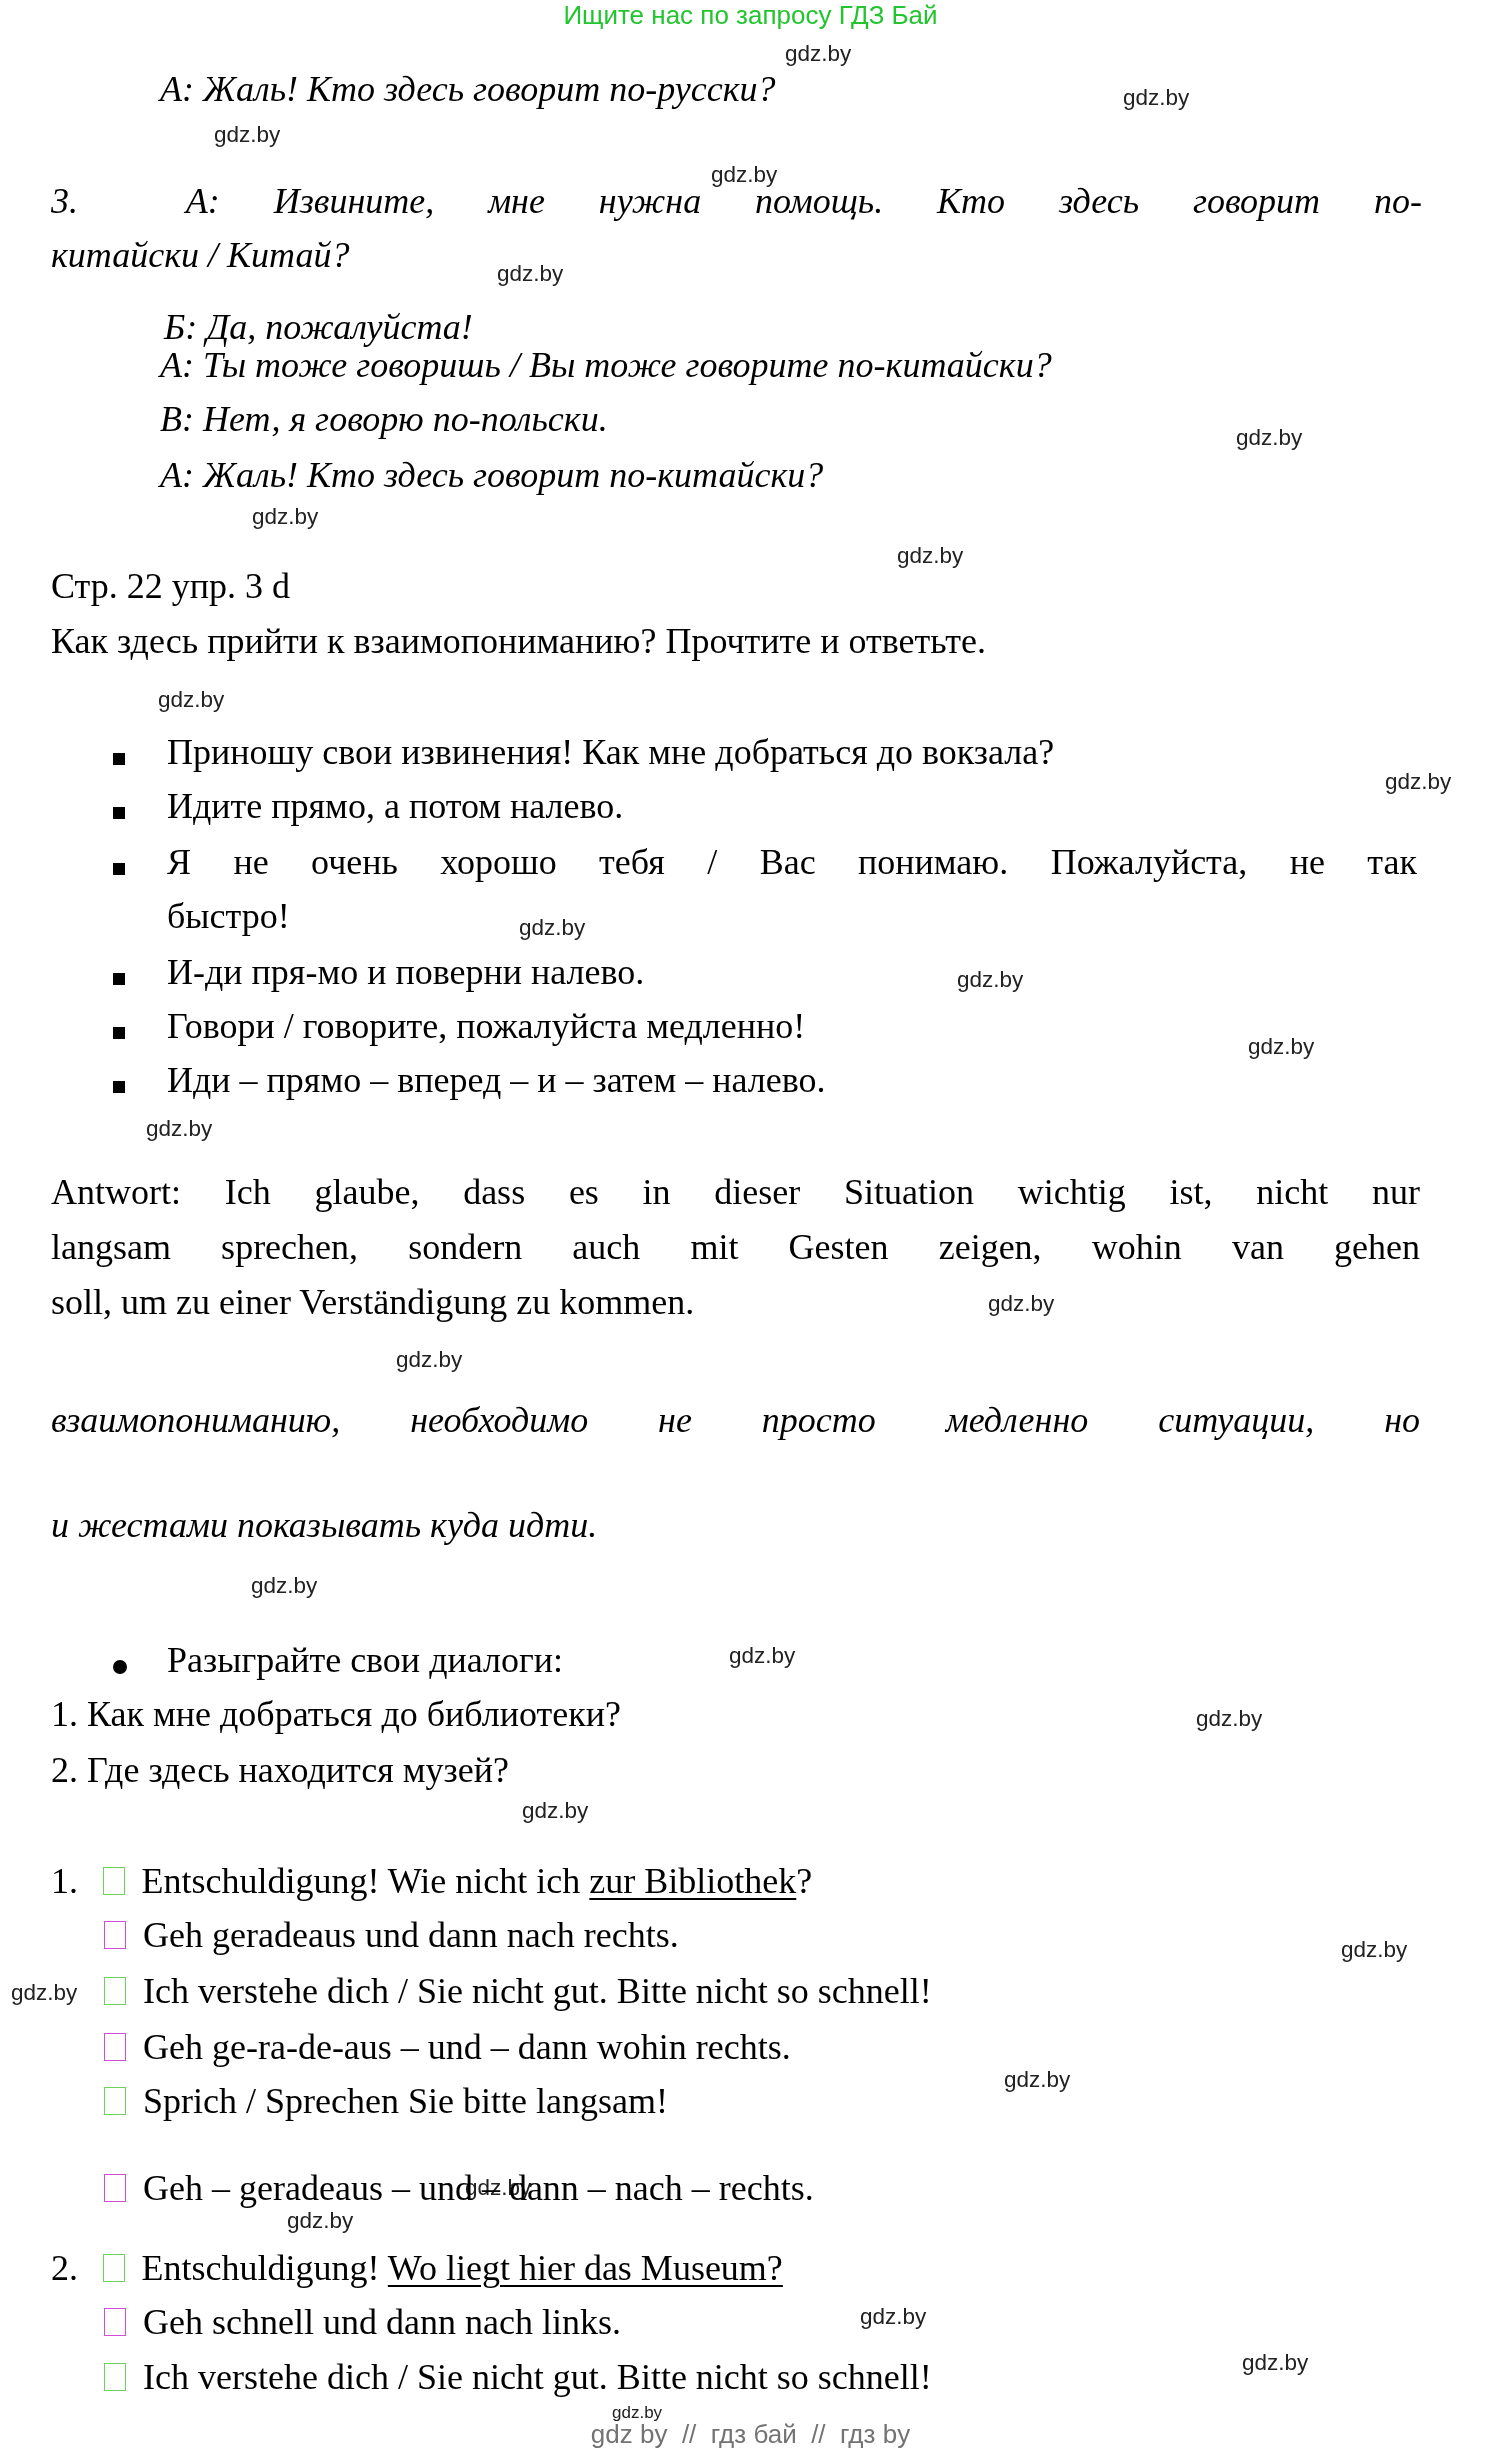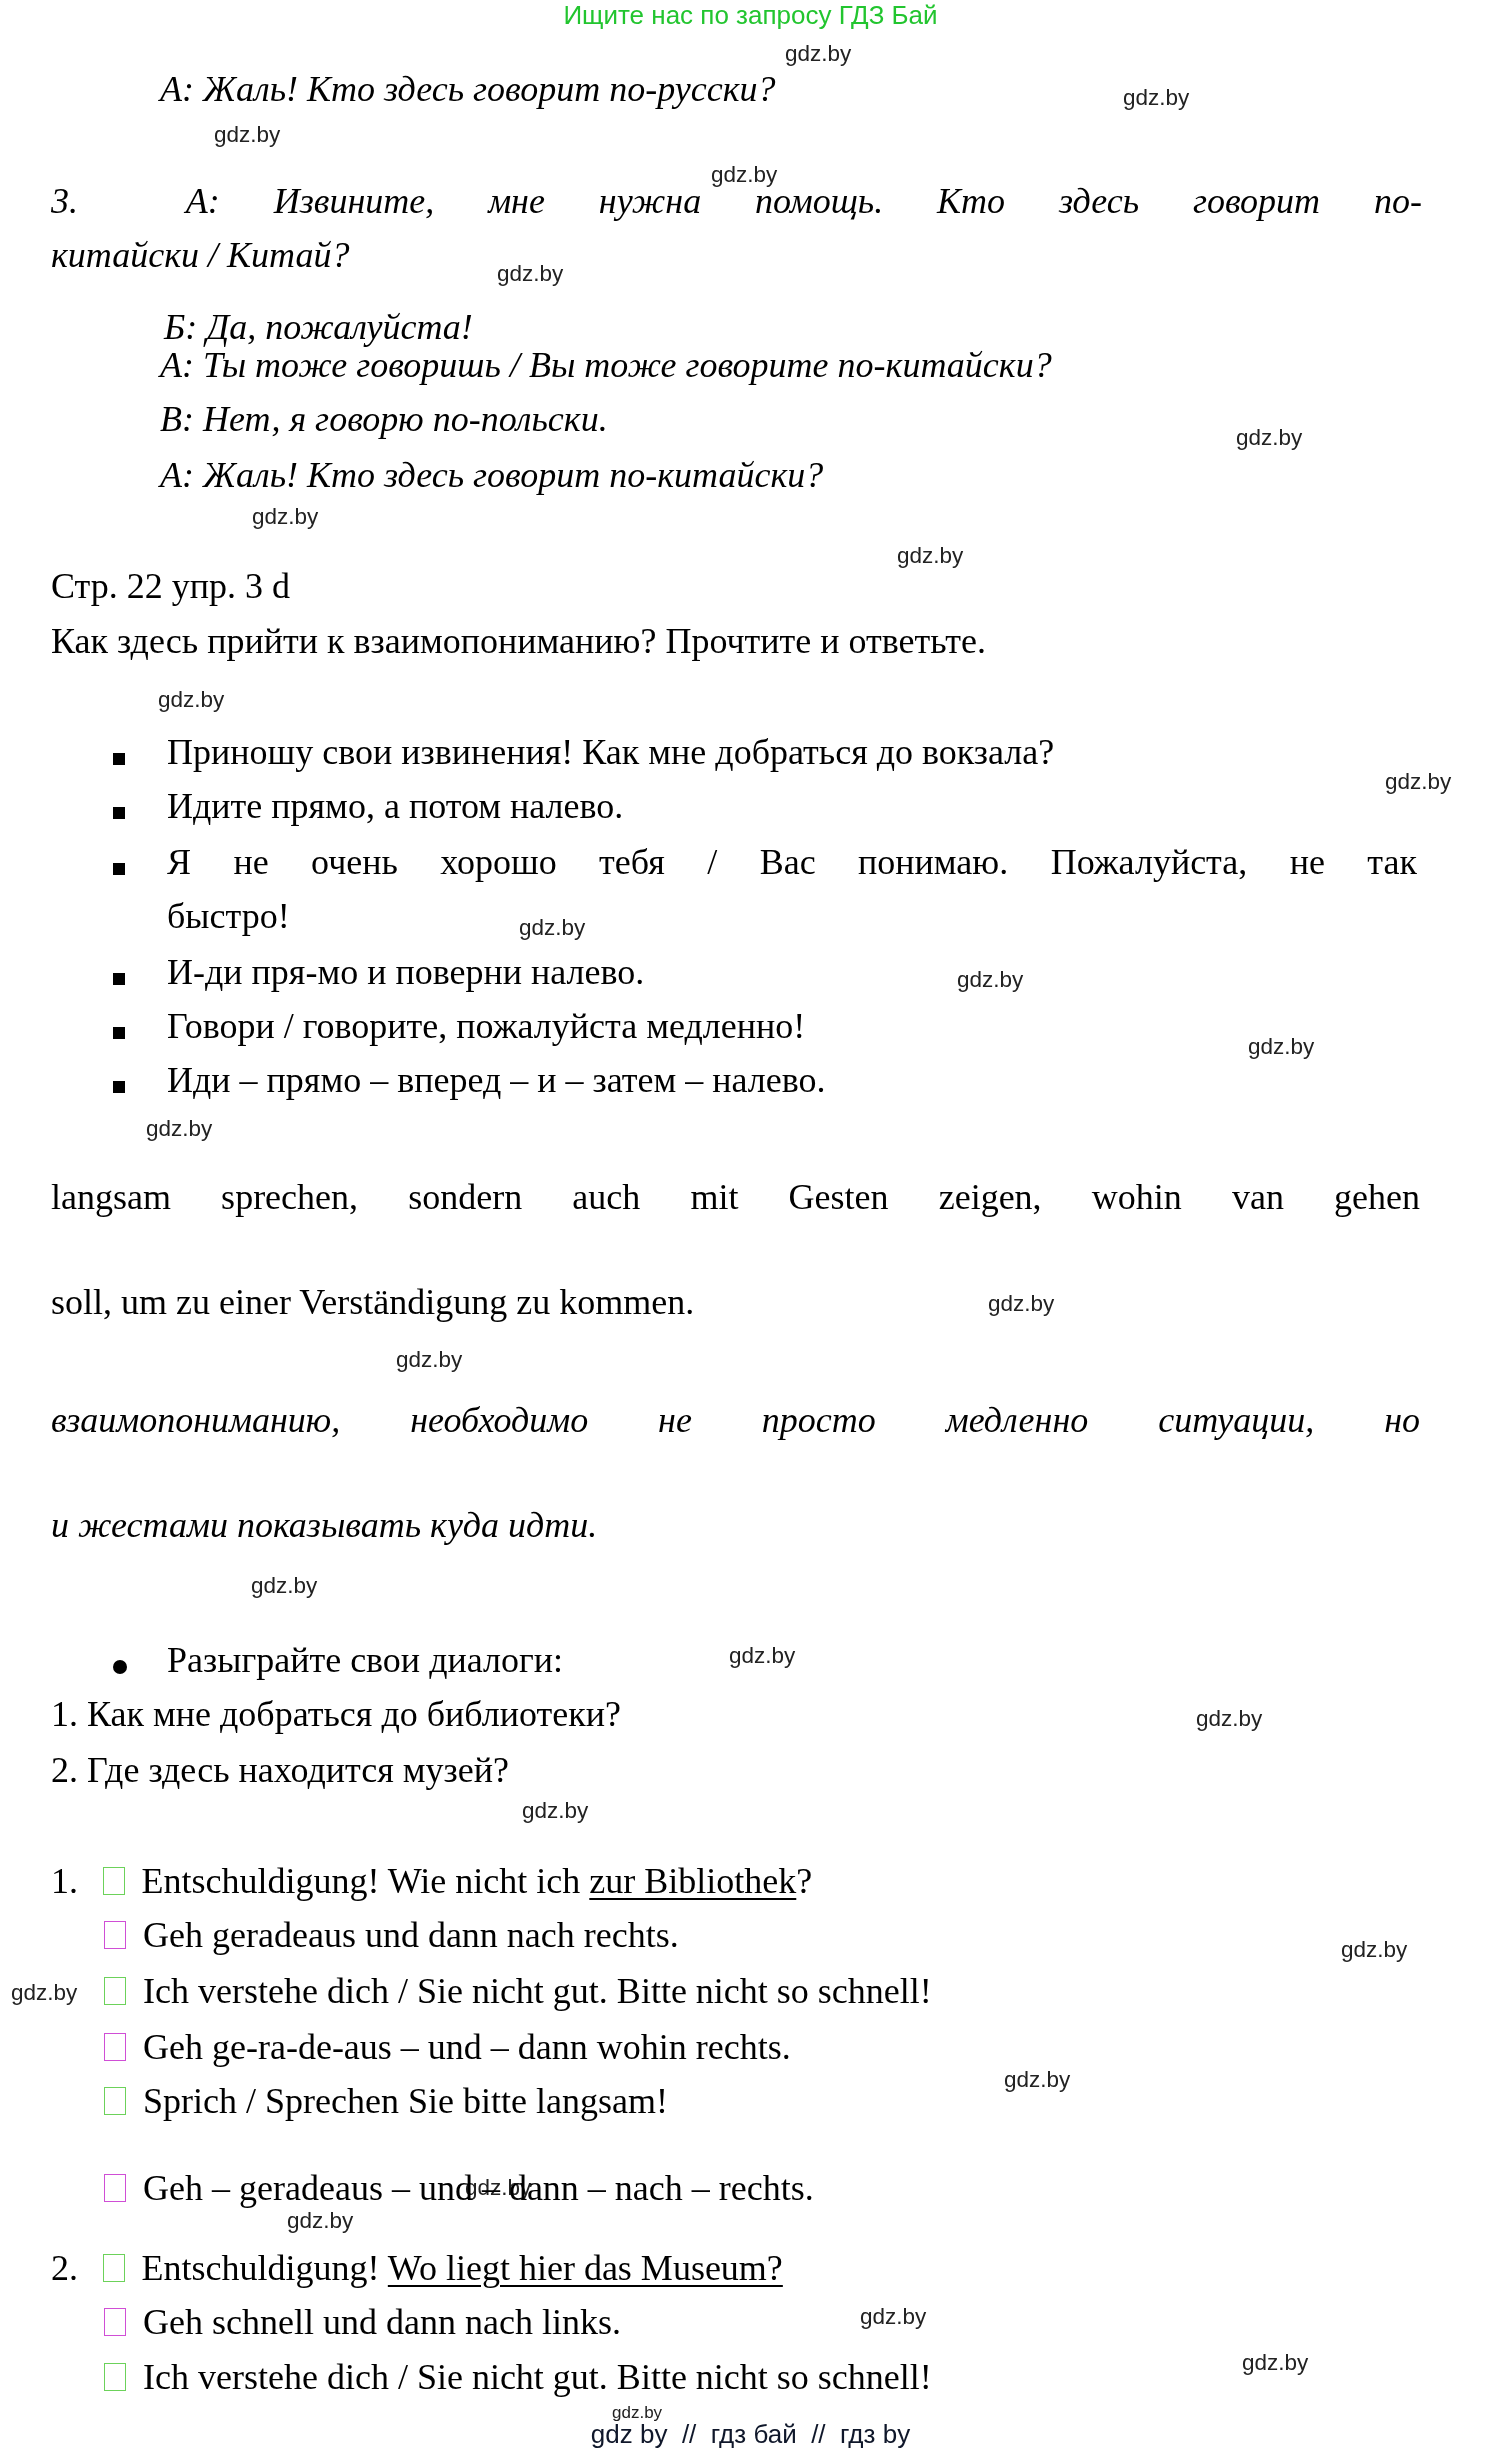--- a/index.html
+++ b/index.html
@@ -2,21 +2,21 @@
 <html style="font-size:12.4px"><head>
 <meta charset="utf-8">
 <style>
   html, body { margin: 0; padding: 0; background: #ffffff; }
   body { width: 1501px; height: 2462px; position: relative; overflow: hidden; }
   .abs { position: absolute; white-space: nowrap; }
   .serif { font-family: "Liberation Serif", "DejaVu Serif", serif; font-size: 36px; color: #000; line-height: 1; }
   .ital { font-style: italic; }
   .wm { font-family: "Liberation Sans", "DejaVu Sans", sans-serif; font-size: 22.5px; color: #222; line-height: 1; }
   .header { font-family: "Liberation Sans", "DejaVu Sans", sans-serif; font-size: 26px; color: #22c52f; left: 0; width: 1501px; text-align: center; top: 0; }
-  .footer { font-family: "Liberation Sans", "DejaVu Sans", sans-serif; font-size: 26px; color: #0f172a; left: 0; width: 1501px; text-align: center; }
+  .footer { font-family: "Liberation Sans", "DejaVu Sans", sans-serif; font-size: 26px; color: #737373; left: 0; width: 1501px; text-align: center; }
   .sq-bullet { position: absolute; width: 12.4px; height: 12.4px; background: #000; }
   .dot-bullet { position: absolute; width: 14px; height: 14px; border-radius: 50%; background: #000; }
   .box { display: inline-block; width: 22px; height: 28px; border: 1.5px solid #6cd25a; vertical-align: -1.5px; margin-right: 17px; box-sizing: border-box; }
   .box.magenta { border-color: #d04ed6; }
   .u { text-decoration: underline; text-decoration-thickness: 2.3px; text-underline-offset: 4.6px; }
   .justify { text-align: justify; text-align-last: justify; white-space: normal; }
 </style>
 </head>
 <body>
 
@@ -75,20 +75,21 @@
 </div>
 <div class="abs serif" style="left:167px;top:898px;">быстро!</div>
 <span class="sq-bullet" style="left:113px;top:973px;"></span>
 <div class="abs serif" style="left:167px;top:954px;">И-ди пря-мо и поверни налево.</div>
 <span class="sq-bullet" style="left:113px;top:1027px;"></span>
 <div class="abs serif" style="left:167px;top:1008px;">Говори / говорите, пожалуйста медленно!</div>
 <span class="sq-bullet" style="left:113px;top:1081px;"></span>
 <div class="abs serif" style="left:167px;top:1062px;">Иди – прямо – вперед – и – затем – налево.</div>
 
 <div class="abs serif" style="left:51px;top:1174px;width:1369px;">
+  <div class="justify" style="height:50px;overflow:hidden;">Antwort: Ich glaube, dass es in dieser Situation wichtig ist, nicht nur</div>
   <div class="justify" style="height:50px;overflow:hidden;margin-top:4.6px;">langsam sprechen, sondern auch mit Gesten zeigen, wohin van gehen</div>
 </div>
 <div class="abs serif" style="left:51px;top:1284px;">soll, um zu einer Verständigung zu kommen.</div>
 
 <div class="abs serif ital" style="left:51px;top:1397px;width:1369px;">
   <div class="justify" style="height:50px;overflow:hidden;margin-top:4.6px;">взаимопониманию, необходимо не просто медленно ситуации, но</div>
 </div>
 <div class="abs serif ital" style="left:51px;top:1507px;">и жестами показывать куда идти.</div>
 
 <span class="dot-bullet" style="left:113px;top:1660px;"></span>

